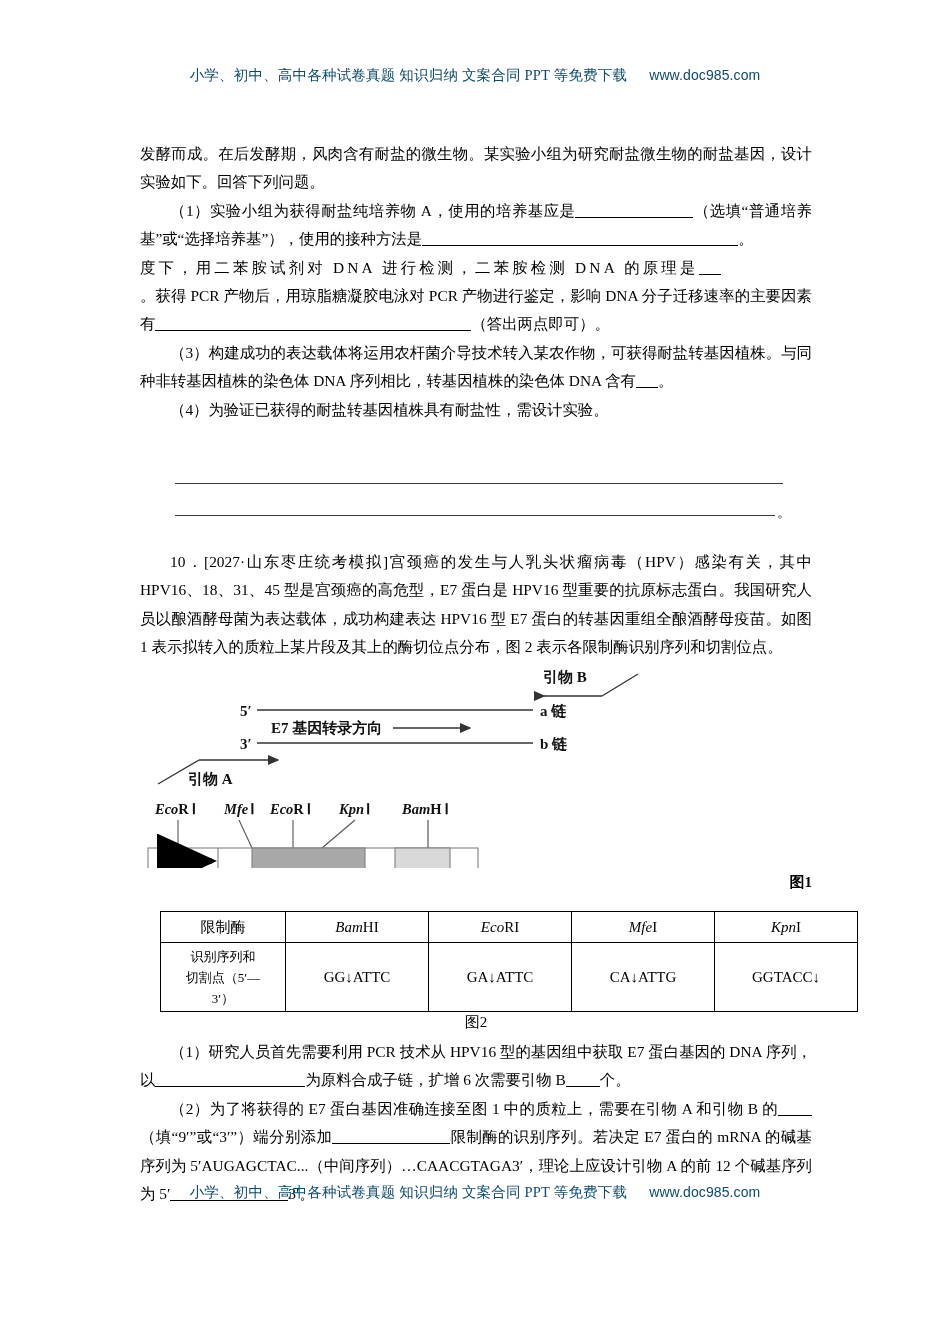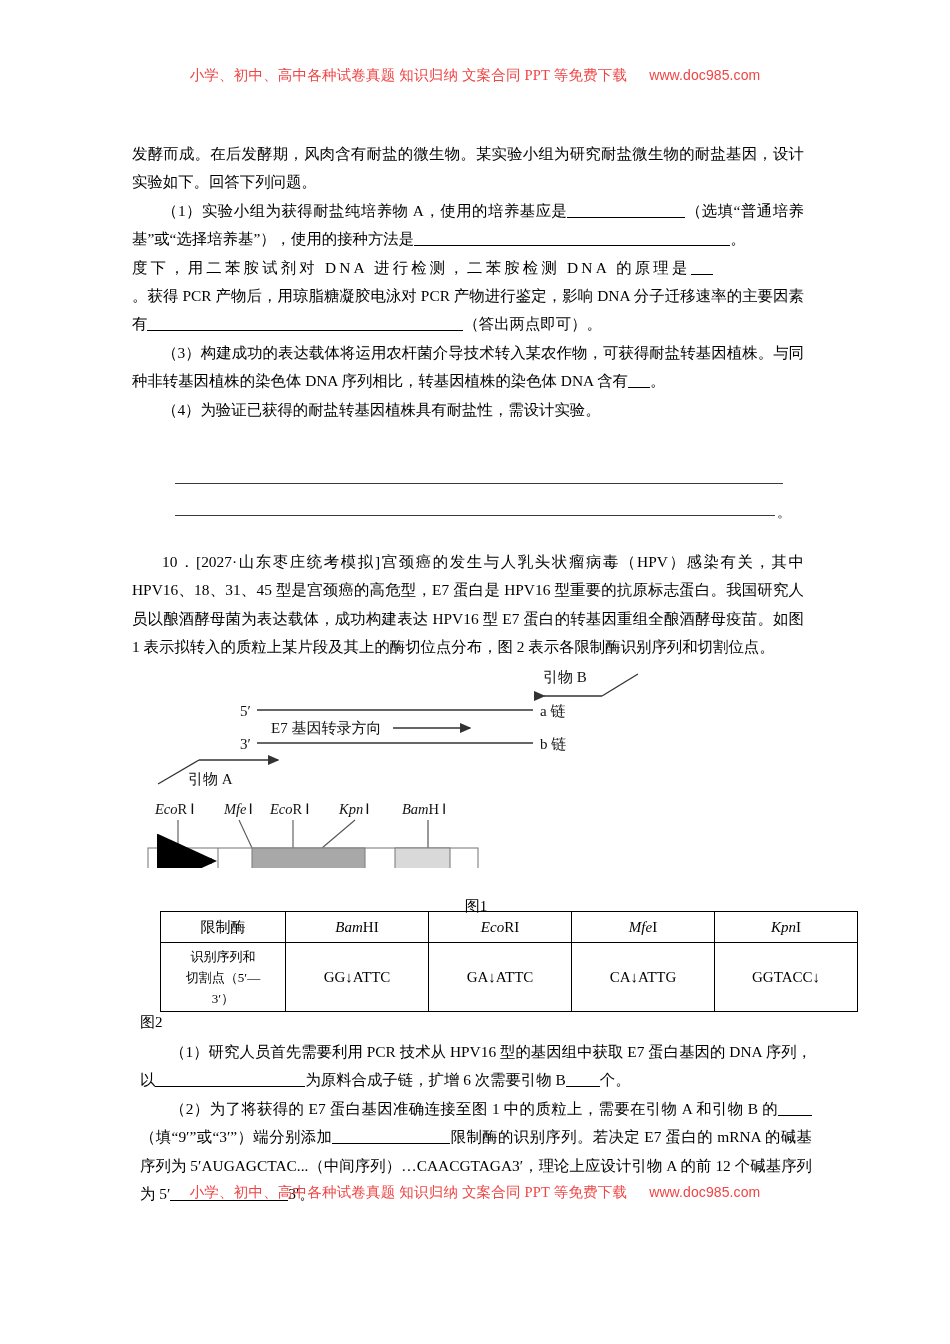--- a/index.html
+++ b/index.html
@@ -23,37 +23,37 @@
     height: 1344px;
   }
 
   
   .watermark {
     position: absolute;
     left: 0;
     width: 950px;
     text-align: center;
     font-size: 14.5px;
-    color: #ef4444;
+    color: #0c4a6e;
     letter-spacing: 0.2px;
     white-space: nowrap;
   }
   .watermark .wm-url {
     font-family: "Liberation Sans", "DejaVu Sans", sans-serif;
     font-size: 14px;
     margin-left: 22px;
     letter-spacing: 0.1px;
   }
   #header-watermark { top: 66px; }
   #footer-watermark { top: 1183px; }
 
   
   .content {
     position: absolute;
-    left: 132px;
+    left: 140px;
     top: 140px;
     width: 672px;
   }
   p.para {
     margin: 0;
     font-size: 15.4px;
     line-height: 28.4px;
     text-align: justify;
     text-justify: inter-ideograph;
     text-indent: 0;
@@ -104,20 +104,21 @@
     font-size: 14px;
   }
 
   
   .fig1 {
     position: absolute;
     left: 140px;
     top: 668px;
     width: 672px;
     height: 240px;
+    font-weight: bold;
   }
   .fig1 svg { display: block; }
   .figcap {
     position: absolute;
     width: 100%;
     text-align: center;
     font-size: 15px;
   }
 
   
@@ -148,21 +149,21 @@
     font-size: 13px;
     line-height: 21px;
     display: block;
   }
   .ital { font-style: italic; }
   .fig2cap {
     position: absolute;
     left: 140px;
     top: 1013px;
     width: 672px;
-    text-align: left;
+    text-align: center;
     font-size: 15px;
     font-family: Liberation Serif, serif;
   }
 
   
   .content2 {
     position: absolute;
     left: 140px;
     top: 1038px;
     width: 672px;
@@ -255,21 +256,21 @@
         <line x1="30" y1="180" x2="30" y2="206" stroke="#808080" stroke-width="1.1"></line>
         <line x1="78" y1="180" x2="78" y2="206" stroke="#808080" stroke-width="1.1"></line>
         <rect x="112" y="180" width="113" height="26" fill="#a8a8a8" stroke="#808080" stroke-width="1.1"></rect>
         <rect x="255" y="180" width="55" height="26" fill="#d9d9d9" stroke="#808080" stroke-width="1.1"></rect>
         <line x1="35" y1="193" x2="72" y2="193" stroke="#000" stroke-width="5" marker-end="url(#ahb)"></line>
       </g>
 
       <text x="30" y="228" font-family="'Liberation Serif',serif" font-size="15" fill="#111">启动子</text>
       <text x="252" y="228" font-family="'Liberation Serif',serif" font-size="15" fill="#111">终止子</text>
     </svg>
-    <div class="figcap" style="top:229px;">图1</div>
+    <div class="figcap" style="top:205px;text-align:right;">图1</div>
   </div>
 
   <div class="tablewrap">
     <table class="enz">
       <tbody>
           <tr class="hdr">
         <td class="col0">限制酶</td>
         <td class="colz"><span class="ital">Bam</span><span>HI</span></td>
         <td class="colz"><span class="ital">Eco</span><span>RI</span></td>
         <td class="colz"><span class="ital">Mfe</span><span>I</span></td>

